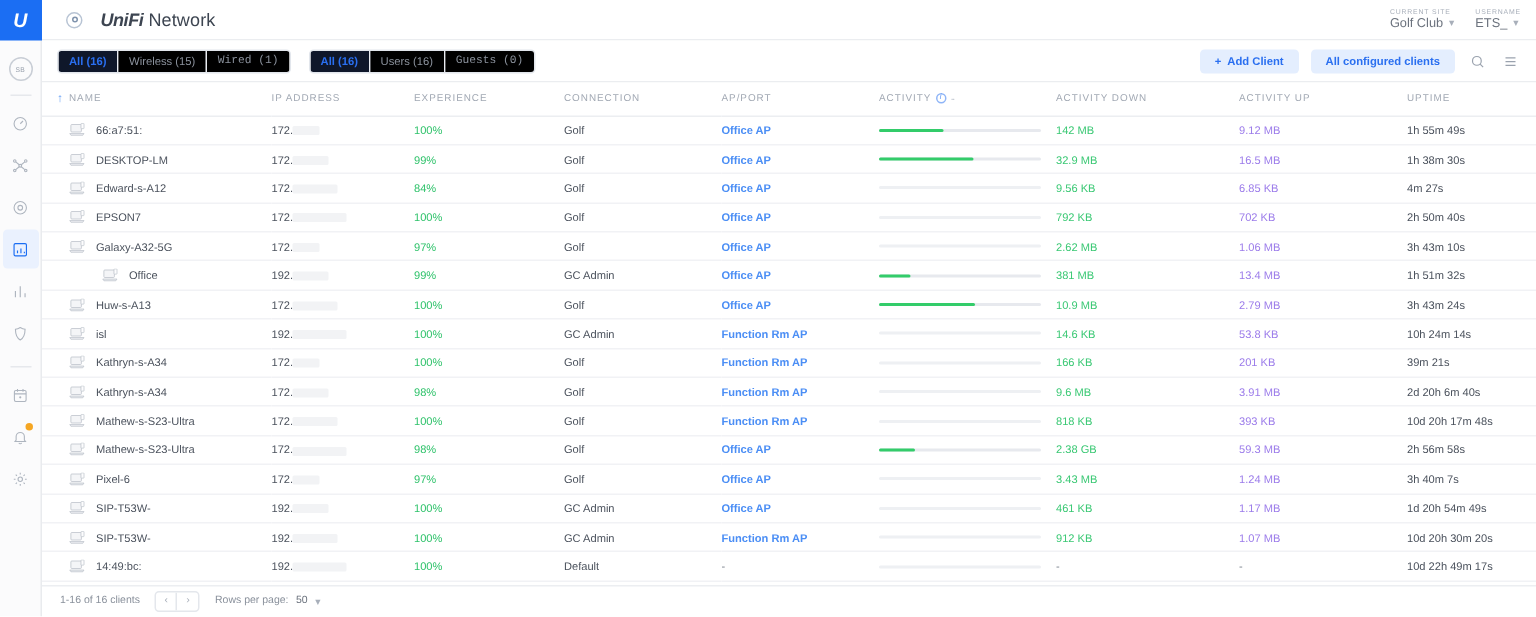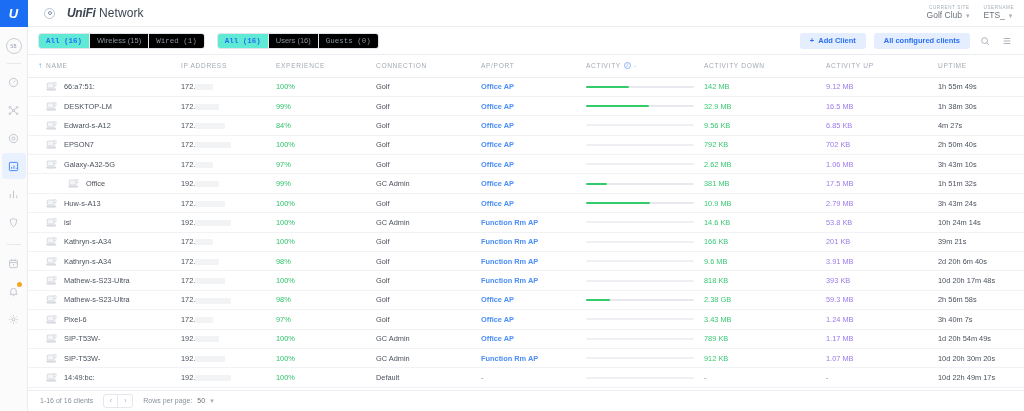--- a/index.html
+++ b/index.html
@@ -54,38 +54,38 @@
   }
   .app-circle {
     width: 11px; height: 11px; border-radius: 50%;
     border: 1px solid #b8c4d4; display: flex; align-items: center; justify-content: center;
   }
   .app-circle i { width: 4px; height: 4px; border-radius: 50%; border: 1px solid #7f93ad; }
   .app-title { margin-left: 12px; font-size: 12px; color: #3d4551; letter-spacing: .1px; }
   .app-title b { font-weight: 700; font-style: italic; letter-spacing: -.3px; }
   .app-title span.thin { font-weight: 400; }
   .topbar-right { margin-left: auto; display: flex; align-items: center; padding-right: 10px; gap: 14px; }
-  .meta-block { text-align: right; line-height: 1.1; }
+  .meta-block { text-align: left; line-height: 1.1; }
   .meta-label { font-size: 4.6px; color: #a8afba; letter-spacing: .55px; }
   .meta-value { font-size: 8.5px; color: #6b727d; display: flex; align-items: center; gap: 4px; margin-top: 1px; }
   .caret { font-size: 7px; color: #a8afba; }
 
   
   .filterbar {
     height: 28px; flex: 0 0 28px; display: flex; align-items: center;
     padding: 0 10px 0 10px; border-bottom: 1px solid #ebedf0; background: #fff;
   }
   .pillgroup { display: flex; border: 1px solid #e2e6ec; border-radius: 3px; overflow: hidden; height: 16px; }
   .pillgroup + .pillgroup { margin-left: 12px; }
   .pill {
     padding: 0 7px; display: flex; align-items: center; font-size: 7.5px;
     color: #8b929d; background: #000000; border-right: 1px solid #e9ecf1; white-space: nowrap;
   }
   .pill:last-child { border-right: none; font-family: Liberation Mono, monospace; }
-  .pill.sel { background: #5eead4; color: #2a6ff0; font-weight: 700; font-family: Liberation Mono, monospace; }
+  .pill.sel { background: #0f172a; color: #2a6ff0; font-weight: 700; }
   .filter-right { margin-left: auto; display: flex; align-items: center; gap: 8px; }
   .btn-blue {
     height: 16px; padding: 0 10px; border-radius: 3px; background: #e4eefe;
     color: #2a6ff0; font-size: 7.5px; font-weight: 700;
     display: flex; align-items: center; gap: 4px; white-space: nowrap;
   }
   .icon-btn { width: 14px; height: 14px; color: #9aa2ae; display: flex; align-items: center; justify-content: center; }
 
   
   .tablewrap { flex: 1; overflow: hidden; background: #fff; }
@@ -489,21 +489,21 @@
               <td><span>192.</span><span class="redact" style="width:24px"></span></td>
               <td class="exp"><span>99%</span></td>
               <td><span>GC Admin</span></td>
               <td><span class="link">Office AP</span></td>
               <td>
                 <div class="bar-track">
                   <div class="bar-fill" style="width:19%"></div>
                 </div>
               </td>
               <td><span class="down">381 MB</span></td>
-              <td><span class="up">17.5 MB</span></td>
+              <td><span class="up">13.4 MB</span></td>
               <td><span>1h 51m 32s</span></td>
             </tr>
             <tr>
               <td class="c-sort"></td>
               <td>
                 <div class="namecell">
                   <span>
                     <svg class="dev-icon" viewBox="0 0 22 18" fill="none">
                       <rect x="2.5" y="2" width="14" height="10" rx="1.2" fill="#f4f5f7" stroke="#b9bfc8" stroke-width="1"></rect>
                       <path d="M1 14h19l-1.6 2.4H2.6L1 14z" fill="#e9ebef" stroke="#b9bfc8" stroke-width="0.9"></path>
@@ -692,21 +692,21 @@
                   <span>SIP-T53W-</span>
                 </div>
               </td>
               <td><span>192.</span><span class="redact" style="width:24px"></span></td>
               <td class="exp"><span>100%</span></td>
               <td><span>GC Admin</span></td>
               <td><span class="link">Office AP</span></td>
               <td>
                 <div class="bar-track faint"></div>
               </td>
-              <td><span class="down">789 KB</span></td>
+              <td><span class="down">461 KB</span></td>
               <td><span class="up">1.17 MB</span></td>
               <td><span>1d 20h 54m 49s</span></td>
             </tr>
             <tr>
               <td class="c-sort"></td>
               <td>
                 <div class="namecell">
                   <span>
                     <svg class="dev-icon" viewBox="0 0 22 18" fill="none">
                       <rect x="2.5" y="2" width="14" height="10" rx="1.2" fill="#f4f5f7" stroke="#b9bfc8" stroke-width="1"></rect>

